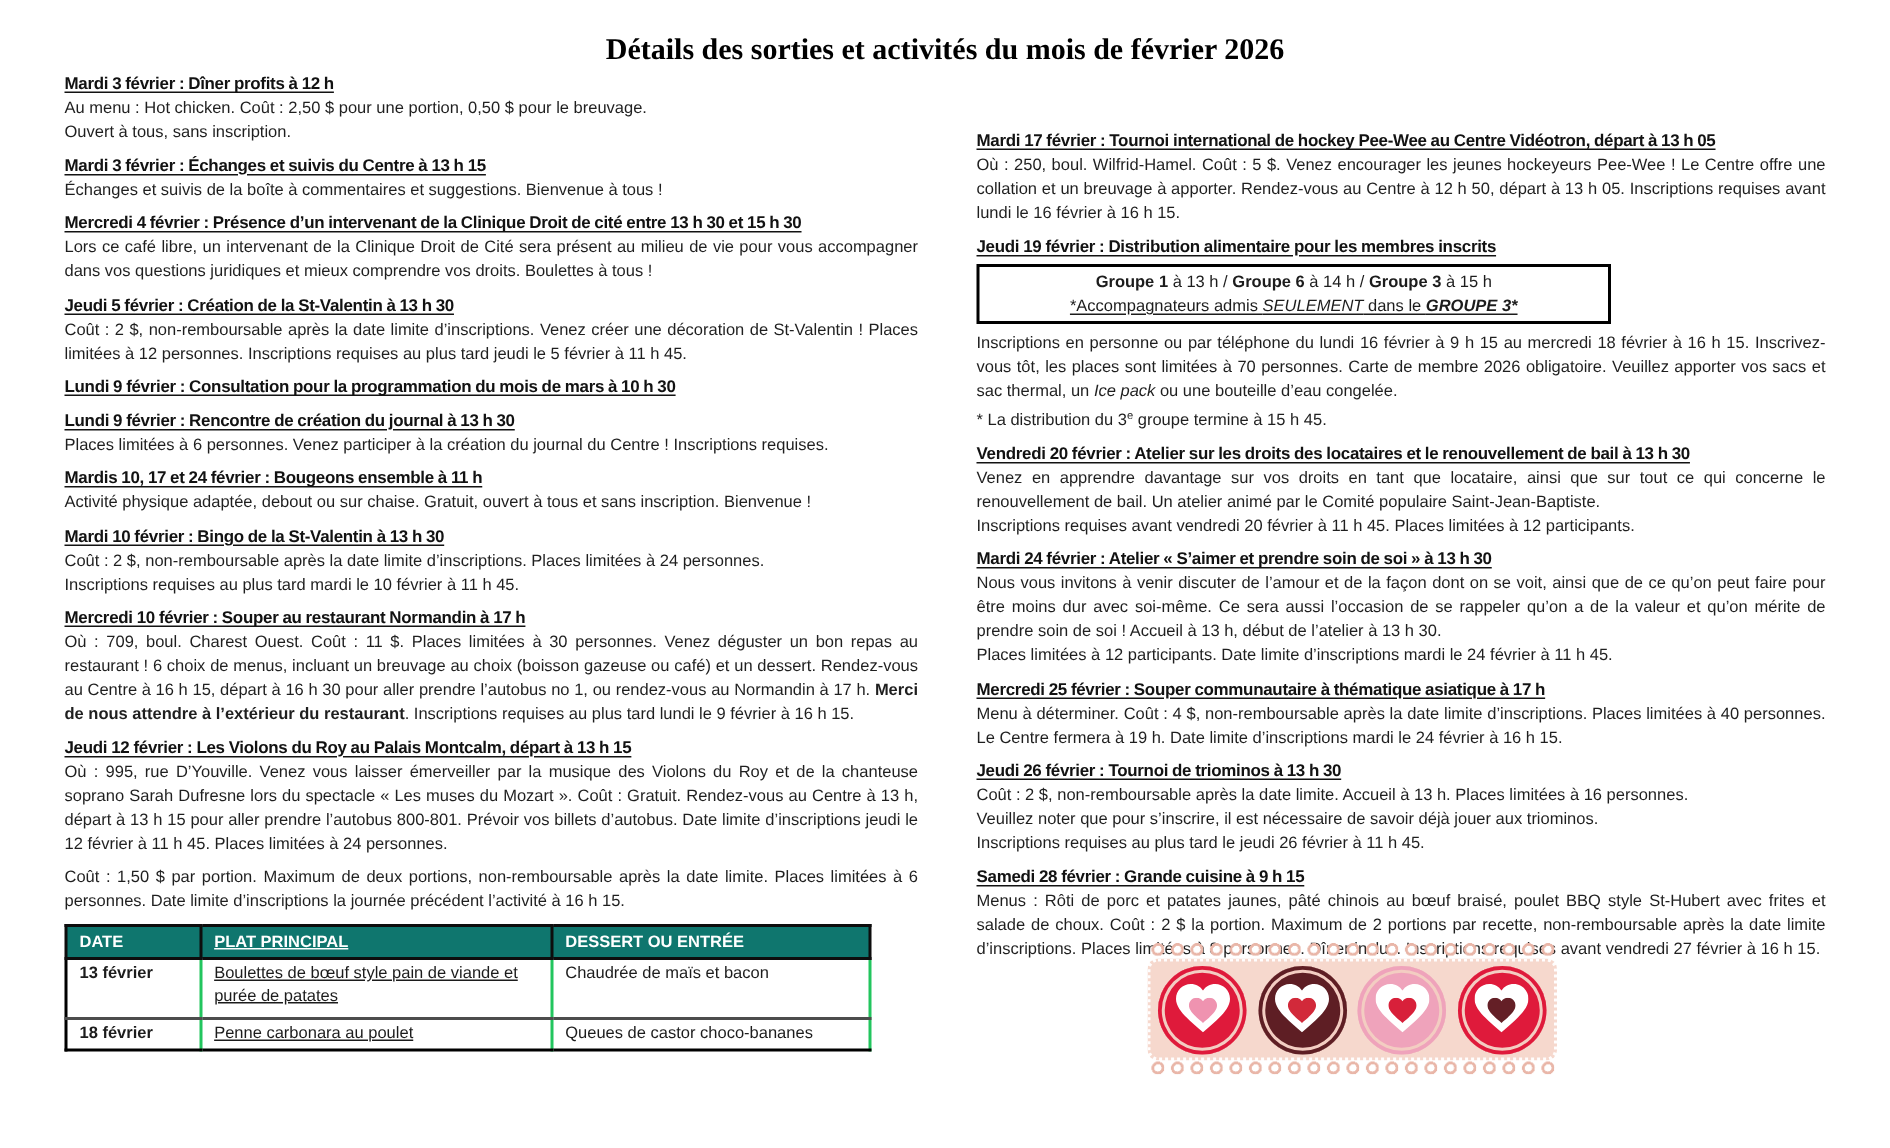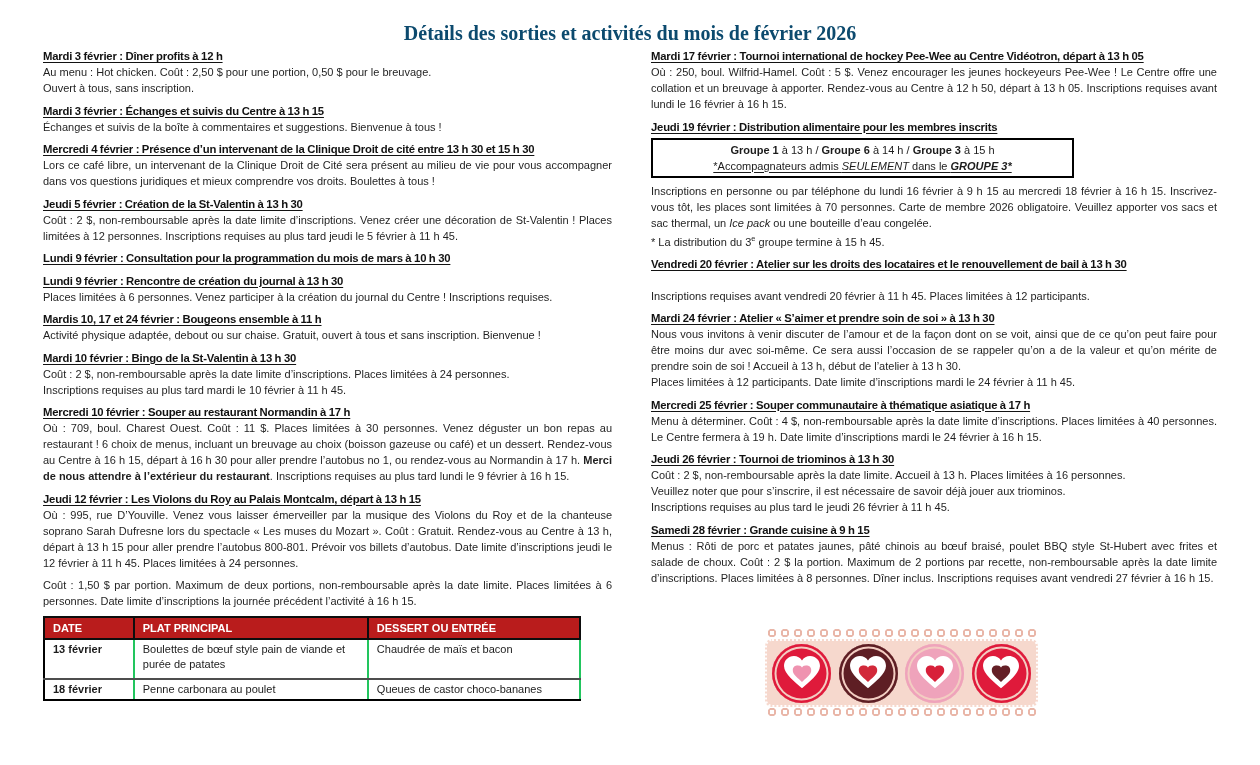--- a/index.html
+++ b/index.html
@@ -5,25 +5,25 @@
   * { margin:0; padding:0; box-sizing:border-box; }
   html,body { background:#ffffff; }
   .page {
     position:relative; width:1260px; height:765px; background:#ffffff;
     overflow:hidden; color:#1c1c1c;
     font-family:"Liberation Sans", sans-serif; font-size:11px; line-height:16px;
   }
   .doc-title {
     position:absolute; top:22px; left:0; right:0; text-align:center;
     font-family:"Liberation Serif", serif; font-weight:700; font-size:20px; line-height:22px;
-    color:#0c4a6e;
+    color:#000000;
   }
   .col { position:absolute; top:48px; }
   .col-left  { left:43px;  width:569px; }
-  .col-right { left:651px; width:566px; }
+  .col-right { left:651px; width:566px;margin-top:38px; }
   .event { margin-bottom:6.5px; }
   .ev-title {
     font-size:11.3px; font-weight:700; color:#121212;
     text-decoration:underline; text-underline-offset:2px;
     white-space:nowrap; letter-spacing:-0.2px; word-spacing:-0.3px;
     line-height:16px;
   }
   .ev-body { text-align:justify; color:#1f1f1f; }
   .ev-body sup { font-size:0.68em; }
 
@@ -32,28 +32,28 @@
     width:423px; border:2px solid #000; margin:3px 0 5px 0;
     text-align:center; padding:2px 4px; line-height:16px;
   }
 
   
   .menu-table {
     border-collapse:collapse; width:538px; margin-top:7px;
     font-size:11px; line-height:15px;
   }
   .menu-table th {
-    background:#b91c1c; color:#ffffff; font-weight:700; text-align:left;
+    background:#0f766e; color:#ffffff; font-weight:700; text-align:left;
     padding:3px 8px 2px 8px; border:2px solid #0d0d0d;margin-top:48px;
   }
   .menu-table td {
     padding:2px 8px; vertical-align:top; border-left:2px solid #000; border-right:2px solid #22c55e;
   }
   .menu-table .c-date { width:90px; font-weight:700; }
-  .menu-table .c-main { width:235px; }
+  .menu-table .c-main { width:235px;text-decoration:underline; }
   .menu-table .c-des  { width:213px; }
   .menu-table tr.r1 td { padding-bottom:6px; border-bottom:2px solid #4d4d4d; }
   .menu-table tr.r2 td { border-bottom:2px solid #000; }
 
   
   .hearts-banner { position:absolute; left:765px; top:628px; width:273px; }
   .lace {
     height:11px; width:100%;
     background-image: radial-gradient(circle 5px at 7px 5px, #ffffff 0 2.4px, var(--lace) 2.5px 4.2px, transparent 4.4px);
     background-size:13px 11px; background-repeat:repeat-x;
@@ -156,21 +156,21 @@
     <section class="event">
       <h3 class="ev-title">Jeudi 19 février : Distribution alimentaire pour les membres inscrits</h3>
       <div class="group-box">
         <div><span style="font-weight: 700;">Groupe 1</span><span> à 13 h /  </span><span style="font-weight: 700;">Groupe 6</span><span> à 14 h / </span><span style="font-weight: 700;">Groupe 3</span><span> à 15 h</span></div>
         <div><span style="text-decoration: underline; text-underline-offset: 2px;">*Accompagnateurs admis </span><span style="font-style: italic; text-decoration: underline; text-underline-offset: 2px;">SEULEMENT</span><span style="text-decoration: underline; text-underline-offset: 2px;"> dans le </span><span style="font-weight: 700; font-style: italic; text-decoration: underline; text-underline-offset: 2px;">GROUPE 3*</span></div>
       </div>
       <p class="ev-body"><span>Inscriptions en personne ou par téléphone du lundi 16 février à 9 h 15 au mercredi 18 février à 16 h 15. Inscrivez-vous tôt, les places sont limitées à 70 personnes. Carte de membre 2026 obligatoire. Veuillez apporter vos sacs et sac thermal, un </span><span style="font-style: italic;">Ice pack</span><span> ou une bouteille d’eau congelée.</span><br><span>* La distribution du 3</span><sup>e</sup><span> groupe termine à 15 h 45.</span></p>
     </section>
     <section class="event">
       <h3 class="ev-title">Vendredi 20 février : Atelier sur les droits des locataires et le renouvellement de bail à 13 h 30</h3>
-      <p class="ev-body"><br><span>Inscriptions requises avant vendredi 20 février à 11 h 45. Places limitées à 12 participants.</span></p>
+      <p class="ev-body"><span>Venez en apprendre davantage sur vos droits en tant que locataire, ainsi que sur tout ce qui concerne le renouvellement de bail. Un atelier animé par le Comité populaire Saint-Jean-Baptiste.</span><br><span>Inscriptions requises avant vendredi 20 février à 11 h 45. Places limitées à 12 participants.</span></p>
     </section>
     <section class="event">
       <h3 class="ev-title">Mardi 24 février : Atelier « S’aimer et prendre soin de soi » à 13 h 30</h3>
       <p class="ev-body"><span>Nous vous invitons à venir discuter de l’amour et de la façon dont on se voit, ainsi que de ce qu’on peut faire pour être moins dur avec soi-même. Ce sera aussi l’occasion de se rappeler qu’on a de la valeur et qu’on mérite de prendre soin de soi ! Accueil à 13 h, début de l’atelier à 13 h 30.</span><br><span>Places limitées à 12 participants. Date limite d’inscriptions mardi le 24 février à 11 h 45.</span></p>
     </section>
     <section class="event">
       <h3 class="ev-title">Mercredi 25 février : Souper communautaire à thématique asiatique à 17 h</h3>
       <p class="ev-body"><span>Menu à déterminer. Coût : 4 $, non-remboursable après la date limite d’inscriptions. Places limitées à 40 personnes. Le Centre fermera à 19 h. Date limite d’inscriptions mardi le 24 février à 16 h 15.</span></p>
     </section>
     <section class="event">

